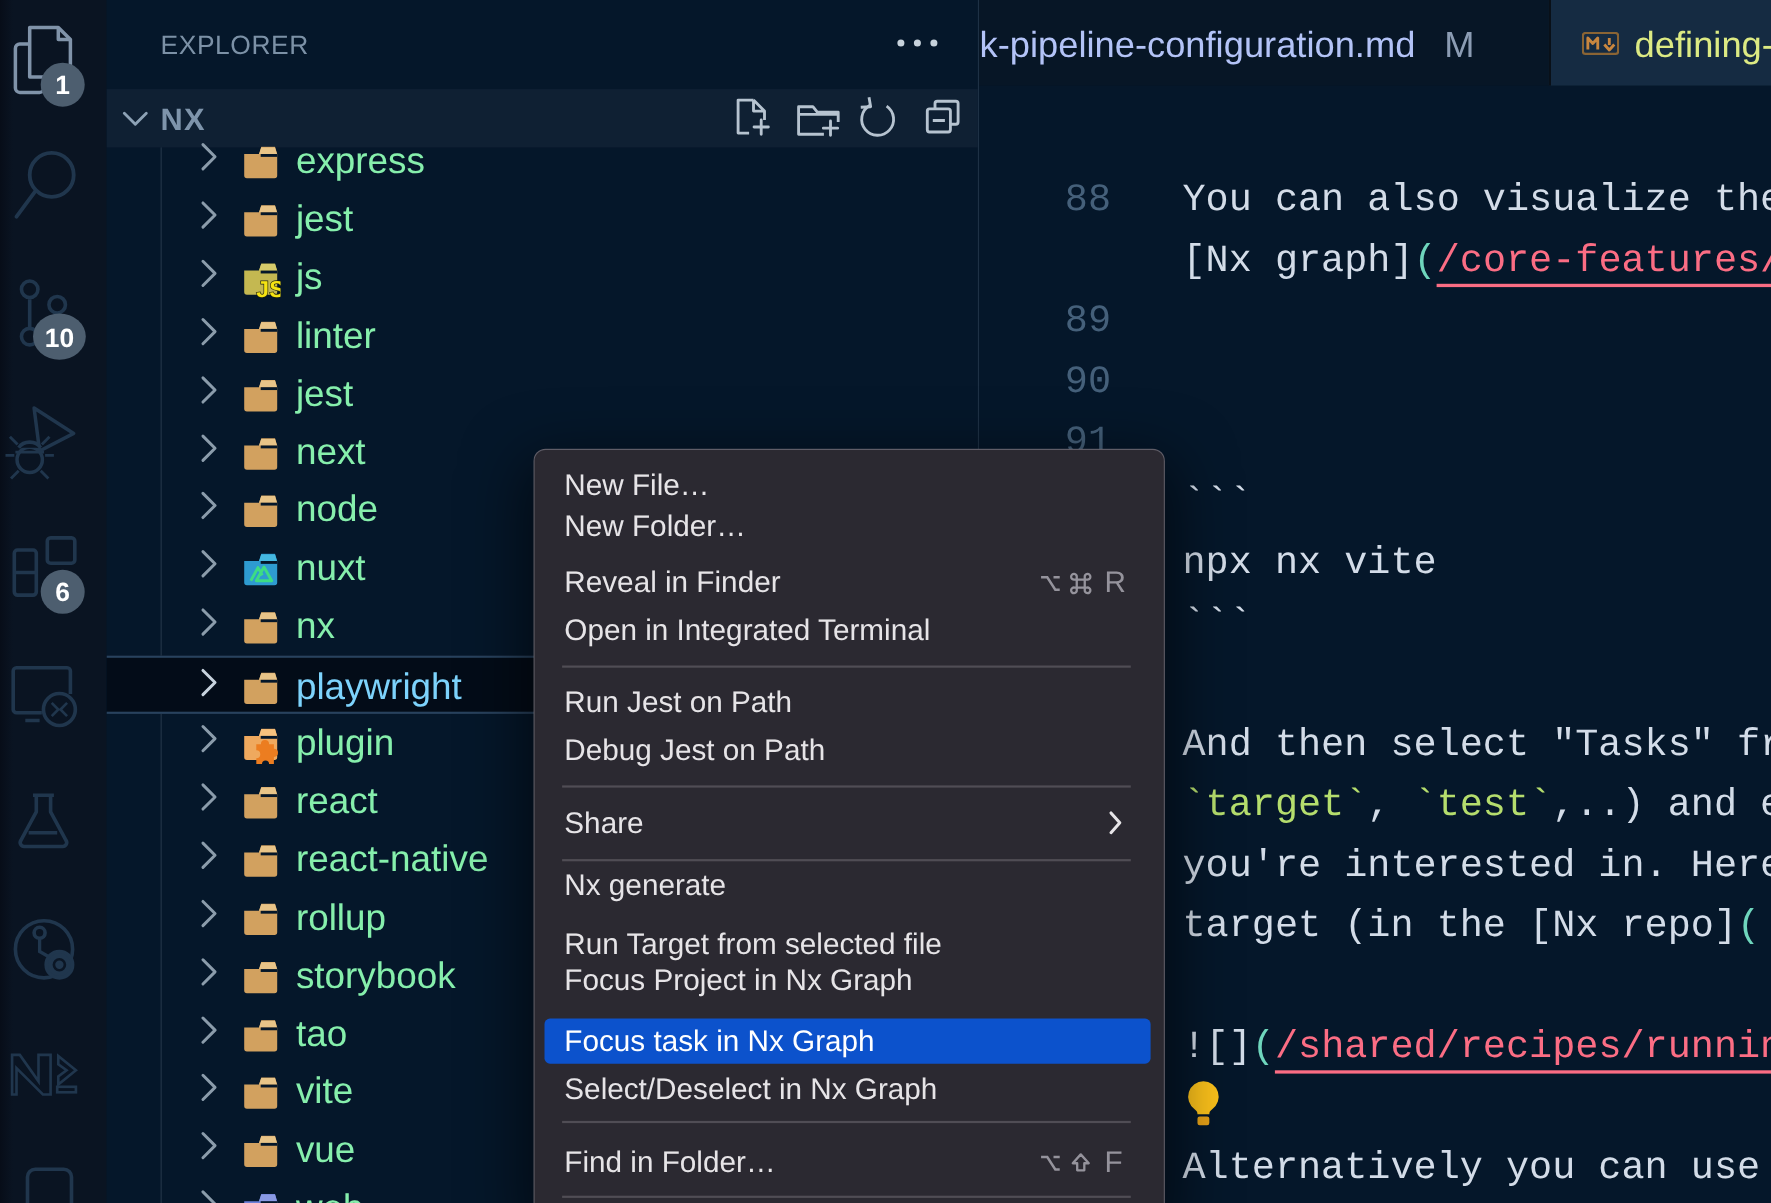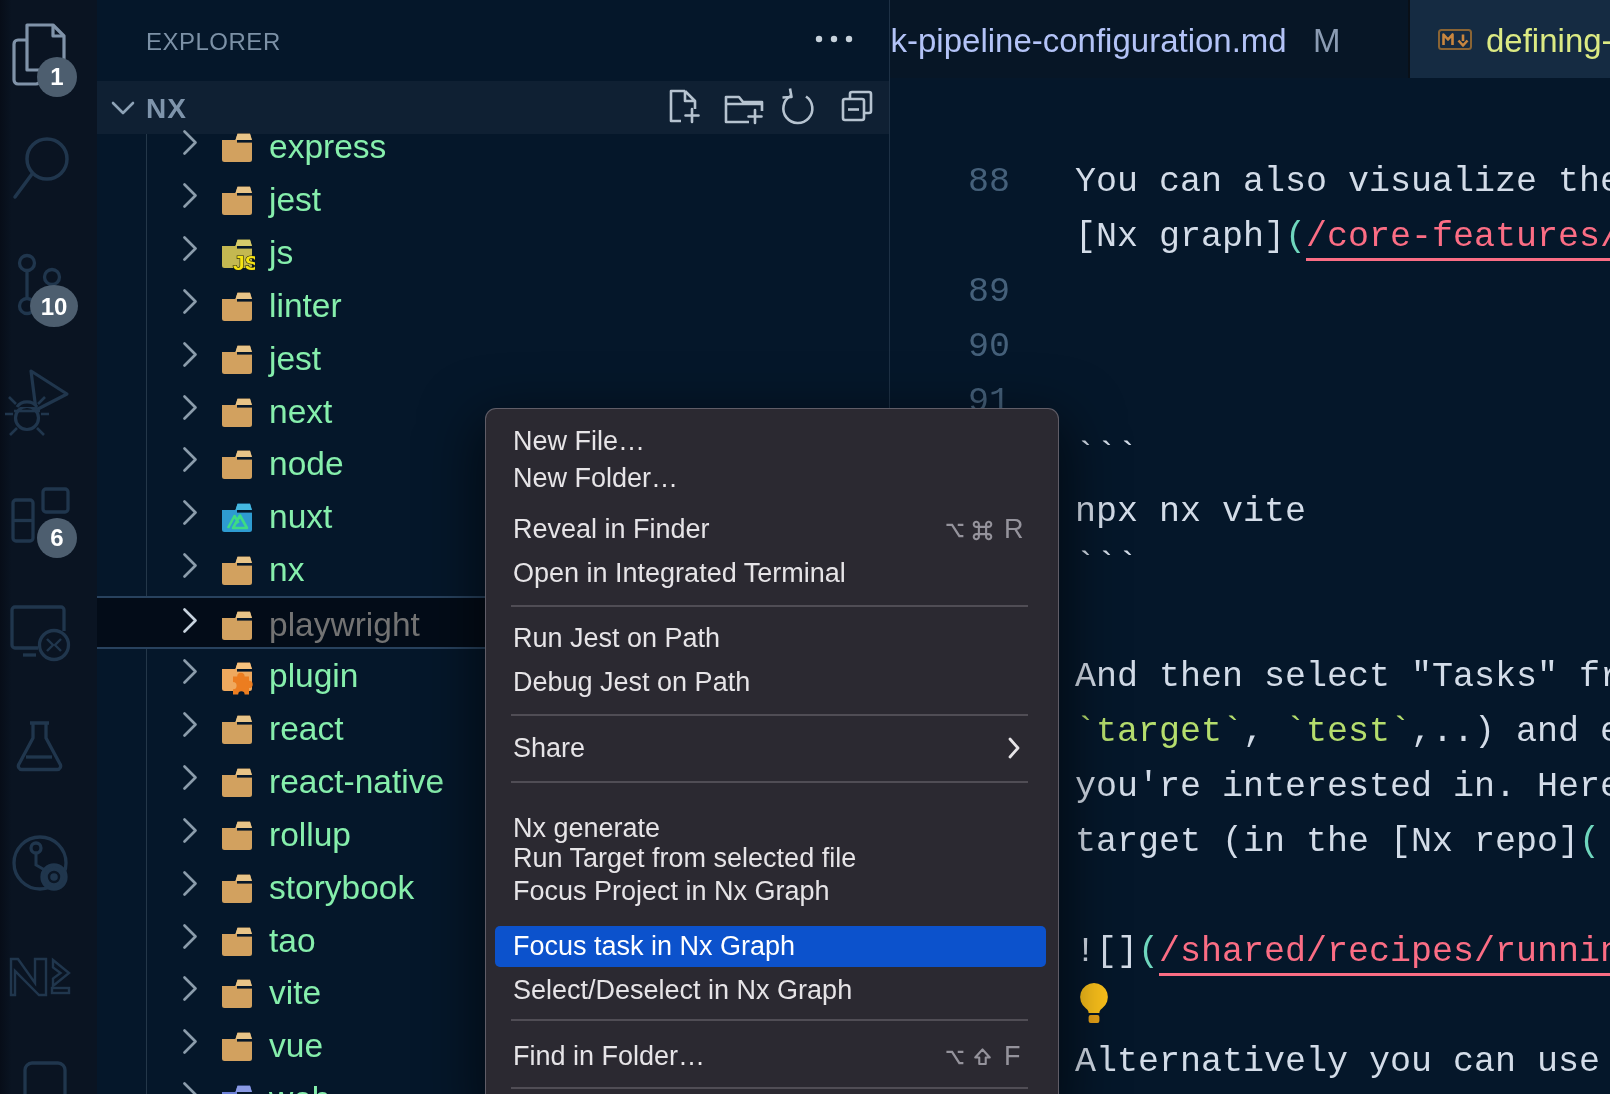--- a/index.html
+++ b/index.html
@@ -8,21 +8,21 @@
 #sidebar{left:97px;top:0;width:793px;height:1094px;background:#05172a;border-right:1px solid #1e3145}
 #expl-title{left:49px;top:28px;font-size:24px;color:#7c91a6;letter-spacing:0.5px}
 #nx-header{left:0;top:81px;width:792px;height:53px;background:#0f2033}
 #nx-label{left:49px;top:12px;font-size:28px;font-weight:bold;color:#7e94ab;letter-spacing:1px}
 #indent-guide{left:49px;top:134px;width:1px;height:960px;background:#243749}
 .treerow{position:absolute;left:0;width:792px;height:53px}
 .treerow.sel{background:#030c18;border-top:2px solid #28425e;border-bottom:2px solid #28425e;height:53px}
 .chev{position:absolute;left:82px;top:9px}
 .fi{position:absolute;left:124px;top:13px;width:32px;height:27px}
 .flabel{position:absolute;left:172px;top:0;height:53px;line-height:53px;font-size:33.5px;color:#86efac}
-.sellabel{color:#737373}
+.sellabel{color:#7dd3fc}
 #editor{left:890px;top:0;width:720px;height:1094px;background:#05172a}
 #tabbar{left:0;top:0;width:720px;height:78px;background:#071626;overflow:hidden}
 #tab2{left:518px;top:0;width:230px;height:78px;background:#152b42;border-left:2px solid #091018}
 .tabtext{position:absolute;top:22px;font-size:33px;white-space:pre}
 #breadcrumbs{left:0;top:78px;width:720px;height:56px;background:#081c30;overflow:hidden}
 .crumb{position:absolute;top:11px;font-size:33px;color:#a9b4ea;white-space:pre}
 #code{left:0;top:135px;width:720px;height:959px;overflow:hidden}
 .cl{position:absolute;left:185px;white-space:pre;color:#d3dce8;font-family:"Liberation Mono",monospace;font-size:35px}
 .ln{position:absolute;left:0;width:120px;text-align:right;color:#45607a;font-family:"Liberation Mono",monospace;font-size:35px}
 .grn{color:#b5dd6d}
@@ -378,21 +378,21 @@
       <div class="mi" style="top:148.5px">Open in Integrated Terminal</div>
       <div class="msep" style="top:196.0px"></div>
       <div class="mi" style="top:214.0px">Run Jest on Path</div>
       <div class="mi" style="top:257.5px">Debug Jest on Path</div>
       <div class="msep" style="top:305.0px"></div>
       <div class="mi" style="top:323.5px">Share</div>
       <svg class="abs" style="left:520px;top:326px" width="16" height="26" viewBox="0 0 16 26">
         <path d="M4 4 L12 13 L4 22" stroke="#e6e4e7" stroke-width="2.8" fill="none" stroke-linecap="round" stroke-linejoin="round"></path>
       </svg>
       <div class="msep" style="top:371.5px"></div>
-      <div class="mi" style="top:404px">Nx generate</div>
+      <div class="mi" style="top:381px">Nx generate</div>
       <div class="mi" style="top:433.5px">Run Target from selected file</div>
       <div class="mi" style="top:467px">Focus Project in Nx Graph</div>
       <div class="mi" style="top:521.5px;color:#fff">Focus task in Nx Graph</div>
       <div class="mi" style="top:565.5px">Select/Deselect in Nx Graph</div>
       <div class="msep" style="top:610.0px"></div>
       <div class="mi" style="top:632.0px">Find in Folder…</div>
       <div class="msc" style="top:632.0px;left:458px"><svg width="21" height="21" viewBox="0 0 26 26" style="vertical-align:-3px">
           <path d="M3 6 h7 l9 14 h5 M17 6 h7" stroke="#95939c" stroke-width="2.8" fill="none"></path>
         </svg><svg width="21" height="21" viewBox="0 0 26 26" style="vertical-align:-3px;margin-left:7px">
           <path d="M13 3 L4 13 h5 v8 h8 v-8 h5 Z" stroke="#95939c" stroke-width="2.6" fill="none" stroke-linejoin="round"></path>

